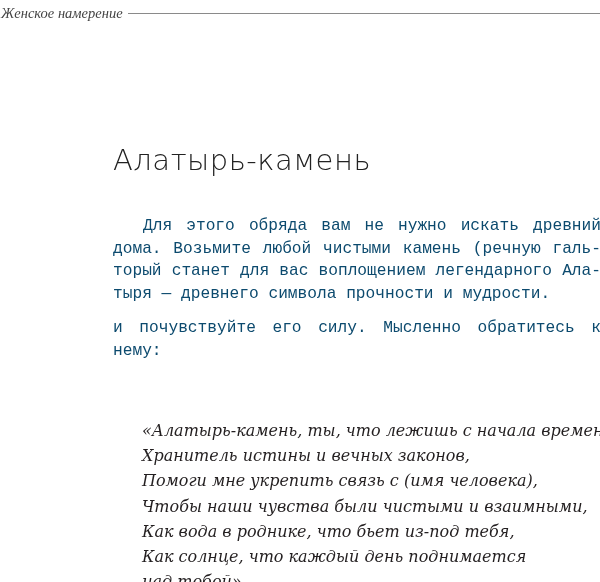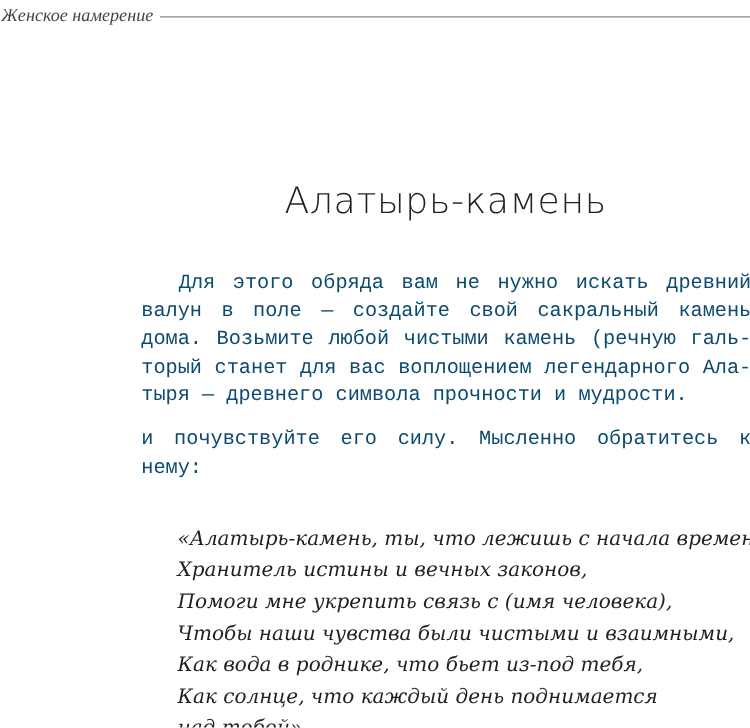--- a/index.html
+++ b/index.html
@@ -39,21 +39,20 @@
       height: 0;
       border-top: 1px solid #8a8a8a;
       margin-left: 5px;
       margin-bottom: 8px;
     }
     .chapter-title {
       position: absolute;
       left: 113px;
       top: 140px;
       width: 487px;
-      text-align: center;
       font-family: "DejaVu Sans", "Liberation Sans", sans-serif;
       font-weight: 200;
       font-size: 29px;
       letter-spacing: 0.5px;
       color: #222;
       line-height: 40px;
       margin: 0;
     }
     .body-text {
       position: absolute;
@@ -98,21 +97,20 @@
 <div class="running-header">
   <span class="hdr-text">Женское намерение</span>
   <span class="hdr-rule"></span>
 </div>
 
 <h1 class="chapter-title">Алатырь-камень</h1>
 
 <div class="body-text">
   <div class="para" style="margin-bottom:12px;">
     <span class="line first">Для этого обряда вам не нужно искать древний</span>
-    <span class="line">валун в поле — создайте свой сакральный камень</span>
     <span class="line">дома. Возьмите любой чистыми камень (речную галь-</span>
     <span class="line">торый станет для вас воплощением легендарного Ала-</span>
     <span class="line last">тыря — древнего символа прочности и мудрости.</span>
   </div>
   <div class="para">
     <span class="line">и почувствуйте его силу. Мысленно обратитесь к нему:</span>
   </div>
 </div>
 
 <div class="verse">

